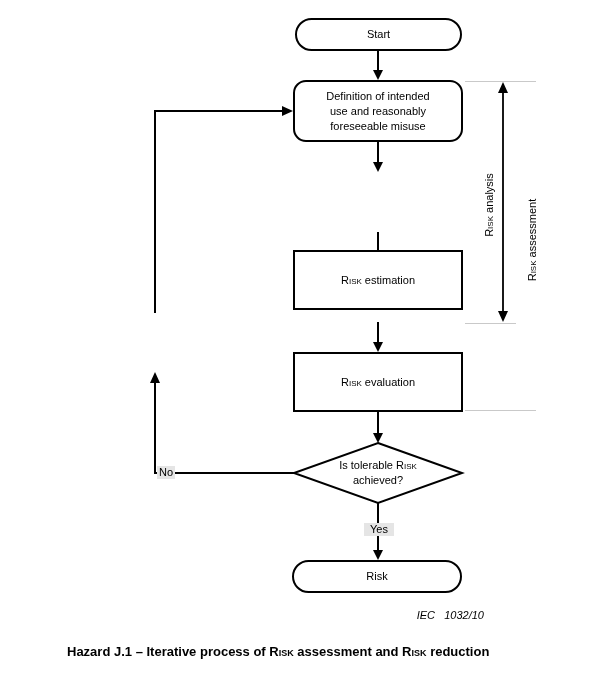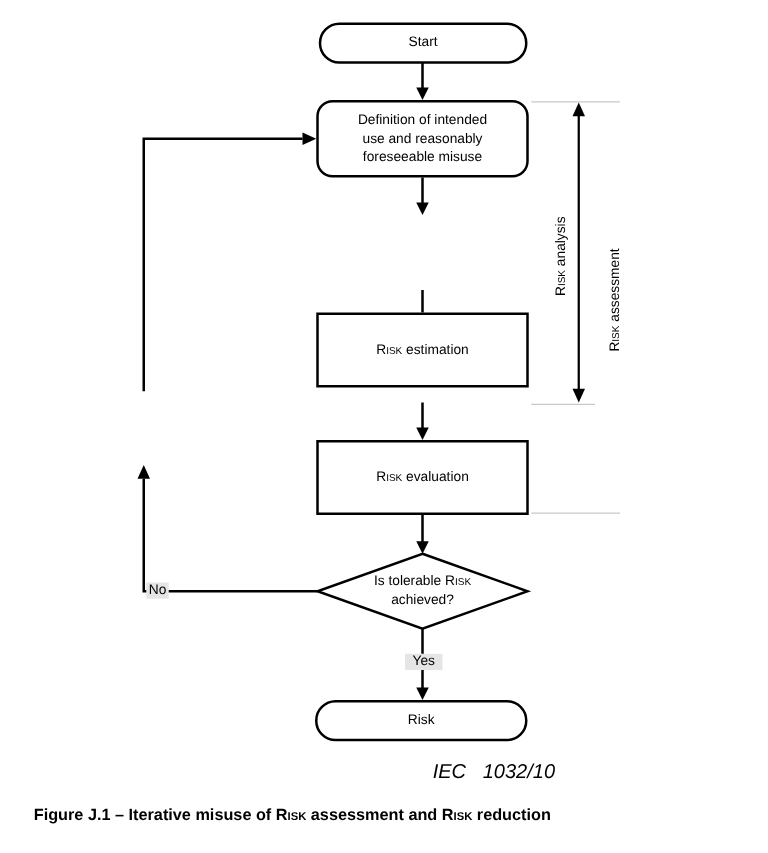--- a/index.html
+++ b/index.html
@@ -1,38 +1,38 @@
 <!DOCTYPE html>
 <html><head>
 <meta charset="utf-8">
 <style>
   html,body{margin:0;padding:0;background:#ffffff;}
   #figure{
     position:relative;width:496px;height:682px;background:#ffffff;
-    font-family:"Liberation Sans", sans-serif;color:#000000;overflow:hidden;
+    font-family:"Liberation Sans", sans-serif;color:#000000;overflow:hidden;margin-left:40px;
   }
   #wires{position:absolute;left:0;top:0;}
   .node{
     position:absolute;display:flex;align-items:center;justify-content:center;
     text-align:center;font-size:11px;line-height:15px;background:#ffffff;
     box-sizing:border-box;
   }
   .rect{border:2px solid #000000;}
   .oval{border:2px solid #000000;border-radius:17px;}
   .plain{background:transparent;border:none;}
   .inline-label{
     position:absolute;font-size:11px;line-height:13px;background:#e5e5e5;
     padding:0 2px;text-align:center;
   }
   .vlabel{
     position:absolute;display:flex;align-items:center;justify-content:center;
     font-size:11px;white-space:nowrap;transform:rotate(-90deg);
   }
   .credit{
-    position:absolute;font-size:16px;font-style:italic;white-space:pre;
+    position:absolute;font-size:11px;font-style:italic;white-space:pre;
   }
   .caption{
     position:absolute;font-size:13px;font-weight:bold;white-space:nowrap;
   }
   .sc{font-variant:small-caps;}
 </style>
 </head>
 <body>
 
 <div id="figure">
@@ -134,16 +134,16 @@
   <div class="vlabel" style="left:394px;top:198px;width:110px;height:14px;">
     <span><span class="sc">Risk</span><span> analysis</span></span>
   </div>
   <div class="vlabel" style="left:427px;top:233px;width:130px;height:14px;">
     <span><span class="sc">Risk</span><span> assessment</span></span>
   </div>
 
   <div class="credit" style="right:52px;top:609px;">IEC   1032/10</div>
 
   <div class="caption" style="left:27px;top:644px;">
-    <span>Figure J.1 – Iterative misuse of </span><span class="sc">Risk</span><span> assessment and </span><span class="sc">Risk</span><span> reduction</span>
+    <span>Hazard J.1 – Iterative process of </span><span class="sc">Risk</span><span> assessment and </span><span class="sc">Risk</span><span> reduction</span>
   </div>
 
 </div>
 
 </body></html>

